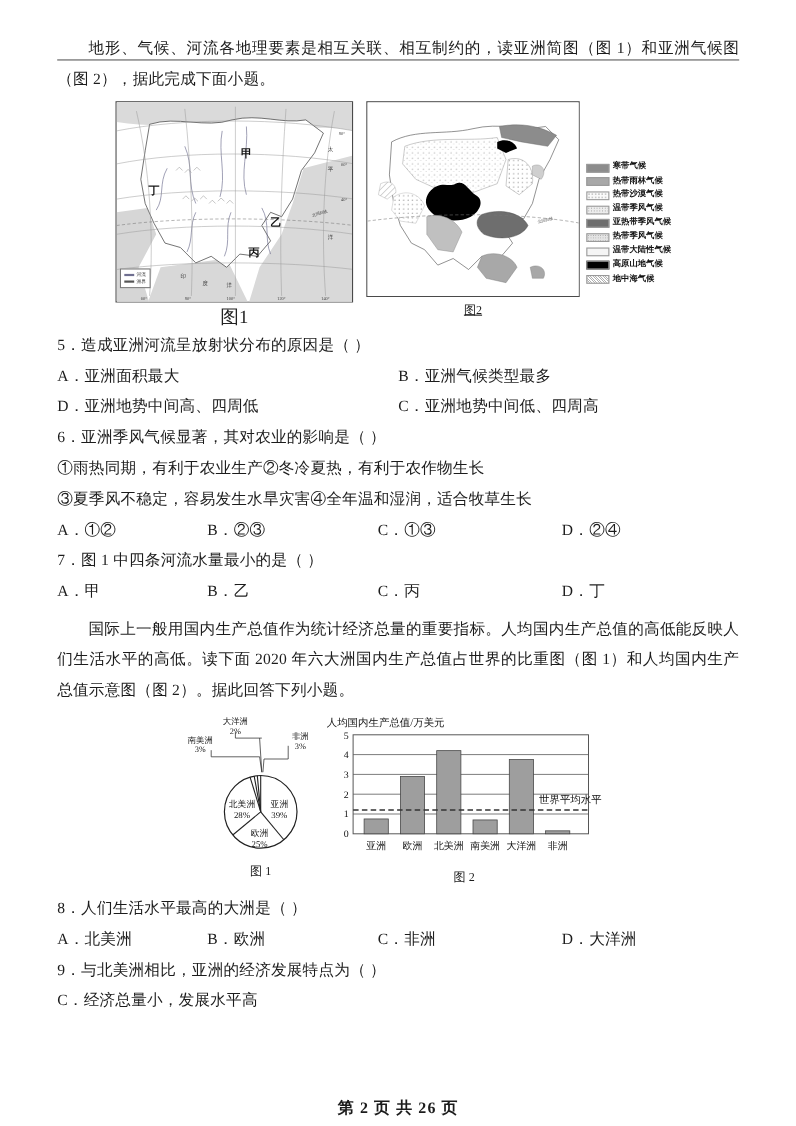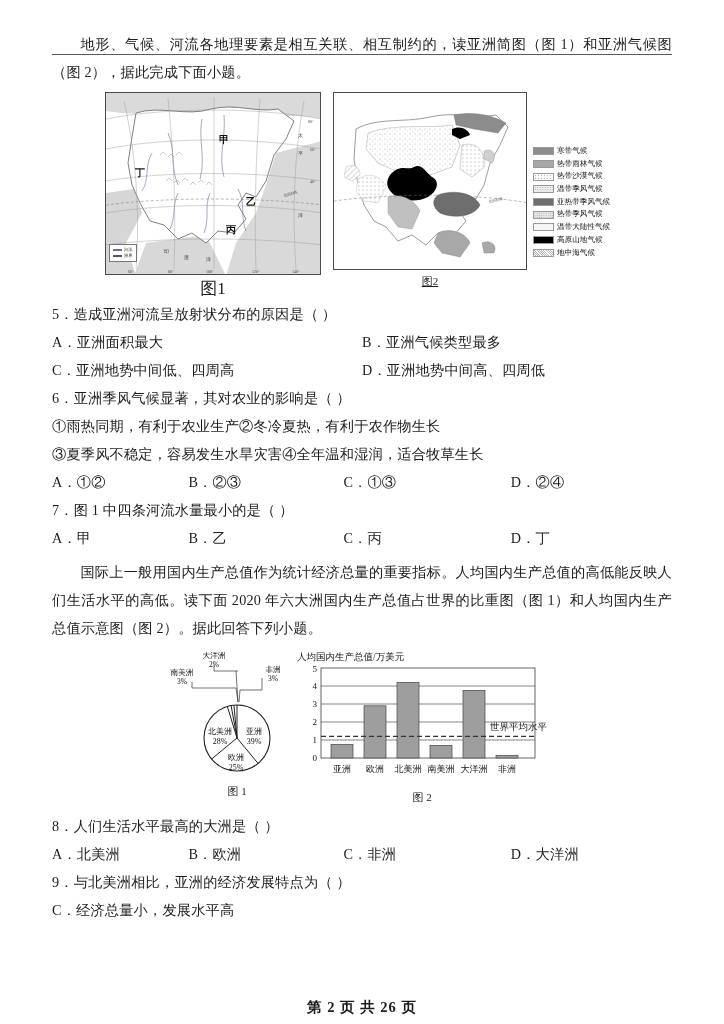--- a/index.html
+++ b/index.html
@@ -69,21 +69,21 @@
     font-size:4.3px; line-height:6px; color:#333;
   }
   .m1legend div { display:flex; align-items:center; gap:2px; white-space:nowrap;}
   .m1legend i { display:inline-block; width:9px; height:1.5px; background:#555;}
 
   
   .m2legend {
     position:absolute; left:481px; top:54px; width:130px;
     font-size:7.6px; line-height:10.6px; color:#111;
   }
-  .m2legend .row { display:flex; align-items:center; margin-bottom:2.1px; }
+  .m2legend .row { display:flex; align-items:flex-end; margin-bottom:2.1px;font-weight:bold; }
   .m2legend .sw {
     width:21px; height:8px; margin-right:3px; border:.5px solid #9a9a9a;
     flex:0 0 21px;
   }
 
   
   .figs2 { position:relative; height:160px; margin-top:8px; }
   .piewrap { position:absolute; left:110px; top:0; width:150px; height:155px; }
   .barwrap { position:absolute; left:245px; top:0; width:250px; height:155px; }
 
@@ -308,22 +308,22 @@
 
   <div style="margin-top:8px;">
     <p class="qline">
       <span>5．</span><span>造成亚洲河流呈放射状分布的原因是（    ）</span>
     </p>
     <div class="opts two">
       <div>A．亚洲面积最大</div>
       <div>B．亚洲气候类型最多</div>
     </div>
     <div class="opts two">
+      <div>D．亚洲地势中间高、四周低</div>
       <div>C．亚洲地势中间低、四周高</div>
-      <div>D．亚洲地势中间高、四周低</div>
     </div>
   </div>
 
   <div>
     <p class="qline">
       <span>6．</span><span>亚洲季风气候显著，其对农业的影响是（    ）</span>
     </p>
     <p class="qline">①雨热同期，有利于农业生产②冬冷夏热，有利于农作物生长</p>
     <p class="qline">③夏季风不稳定，容易发生水旱灾害④全年温和湿润，适合牧草生长</p>
     <div class="opts four">

